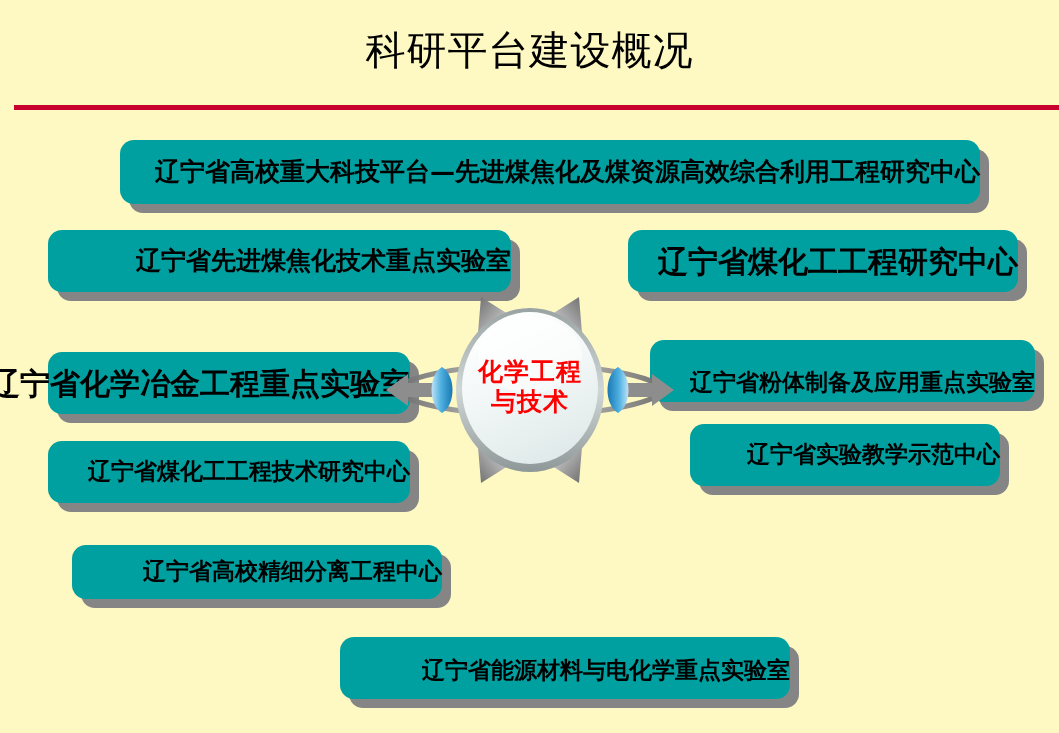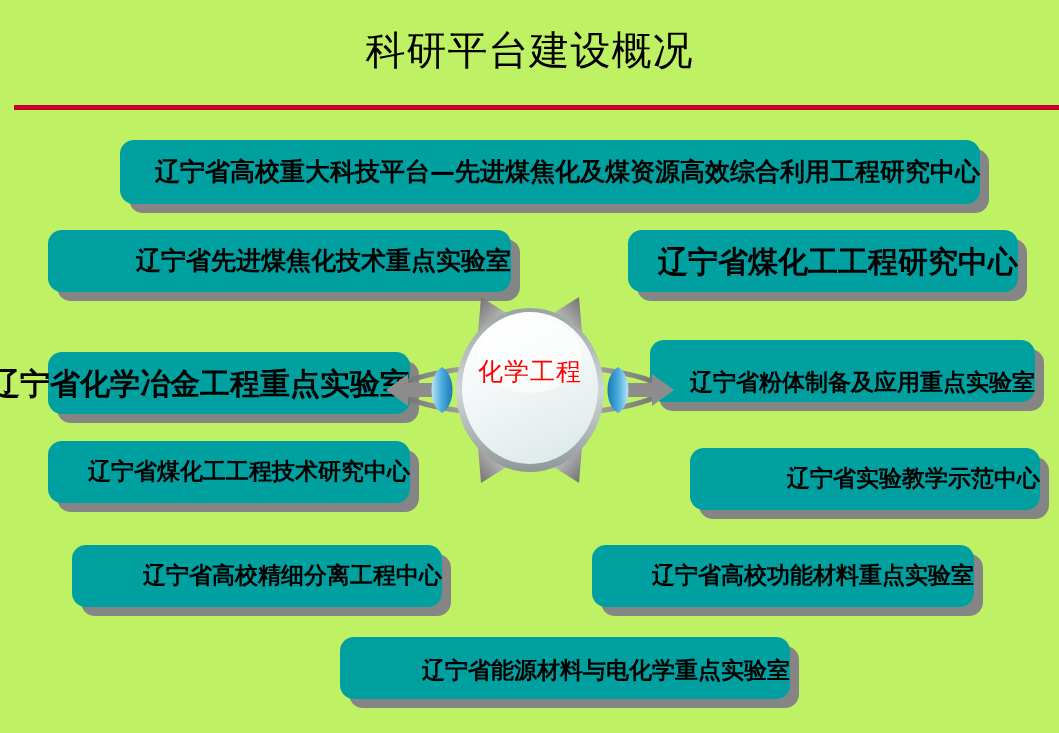--- a/index.html
+++ b/index.html
@@ -8,21 +8,21 @@
     padding: 0;
     background: #ffffff;
   }
   body {
     font-family: "DejaVu Sans", "Liberation Sans", sans-serif;
   }
   #slide {
     position: relative;
     width: 1059px;
     height: 733px;
-    background: #bef264;
+    background: #fef9c3;
     overflow: hidden;
   }
 
   
   .slide-title {
     position: absolute;
     left: 0;
     top: 24px;
     width: 1059px;
     text-align: center;
@@ -88,24 +88,24 @@
 
   #n-l2       { left: 48px;  top: 352px;  width: 362px; height: 62px; }
   #n-l2 .node-label { font-size: 30px; }
 
   #n-r2       { left: 650px; top: 340px;  width: 385px; height: 62px; }
   #n-r2 .node-label { font-size: 23px; margin-top: 24px; }
 
   #n-l3       { left: 48px;  top: 441px;  width: 362px; height: 62px; }
   #n-l3 .node-label { font-size: 23px; }
 
-  #n-r3       { left: 690px; top: 448px;  width: 310px; height: 62px; padding-left: 40px; }
+  #n-r3       { left: 690px; top: 424px;  width: 310px; height: 62px; }
   #n-r3 .node-label { font-size: 23px; }
 
-  #n-l4       { left: 72px;  top: 545px;  width: 370px; height: 62px; }
+  #n-l4       { left: 72px;  top: 545px;  width: 370px; height: 54px; }
   #n-l4 .node-label { font-size: 23px; }
 
   #n-r4       { left: 592px; top: 545px;  width: 382px; height: 62px; }
   #n-r4 .node-label { font-size: 23px; }
 
   #n-bottom   { left: 340px; top: 637px;  width: 450px; height: 62px; }
   #n-bottom .node-label { font-size: 23px; margin-top: 6px; }
 
   
   #center-graphic {
@@ -121,21 +121,21 @@
     left: 455px;
     top: 357px;
     width: 150px;
     text-align: center;
     z-index: 9;
     pointer-events: none;
   }
   #center-label .cl-line {
     display: block;
     color: #ff0000;
-    font-weight: normal;
+    font-weight: bold;
     font-size: 25px;
     line-height: 30px;
     font-family: "DejaVu Sans", "Liberation Sans", sans-serif;
     letter-spacing: 1px;
     white-space: nowrap;
   }
 </style>
 </head>
 <body>
 
@@ -232,20 +232,21 @@
 
     <g>
       <ellipse cx="150" cy="115" rx="74" ry="82" fill="url(#gRing)"></ellipse>
       <ellipse cx="150" cy="113" rx="68" ry="76" fill="url(#gSphere)"></ellipse>
       <ellipse cx="150" cy="80" rx="52" ry="38" fill="#ffffff" opacity="0.55"></ellipse>
     </g>
   </svg>
 
   <div id="center-label">
     <span class="cl-line">化学工程</span>
+    <span class="cl-line">与技术</span>
   </div>
 
   <div class="node-wrap" id="n-top">
     <div class="node-shadow"></div>
     <div class="node-inner">
       <span class="node-label">辽宁省高校重大科技平台—先进煤焦化及煤资源高效综合利用工程研究中心</span>
     </div>
   </div>
 
   <div class="node-wrap" id="n-l1">
@@ -290,26 +291,20 @@
     </div>
   </div>
 
   <div class="node-wrap" id="n-l4">
     <div class="node-shadow"></div>
     <div class="node-inner">
       <span class="node-label">辽宁省高校精细分离工程中心</span>
     </div>
   </div>
 
-  <div class="node-wrap" id="n-r4">
-    <div class="node-shadow"></div>
-    <div class="node-inner">
-      <span class="node-label">辽宁省高校功能材料重点实验室</span>
-    </div>
-  </div>
 
   <div class="node-wrap" id="n-bottom">
     <div class="node-shadow"></div>
     <div class="node-inner">
       <span class="node-label">辽宁省能源材料与电化学重点实验室</span>
     </div>
   </div>
 
 </div>
 

